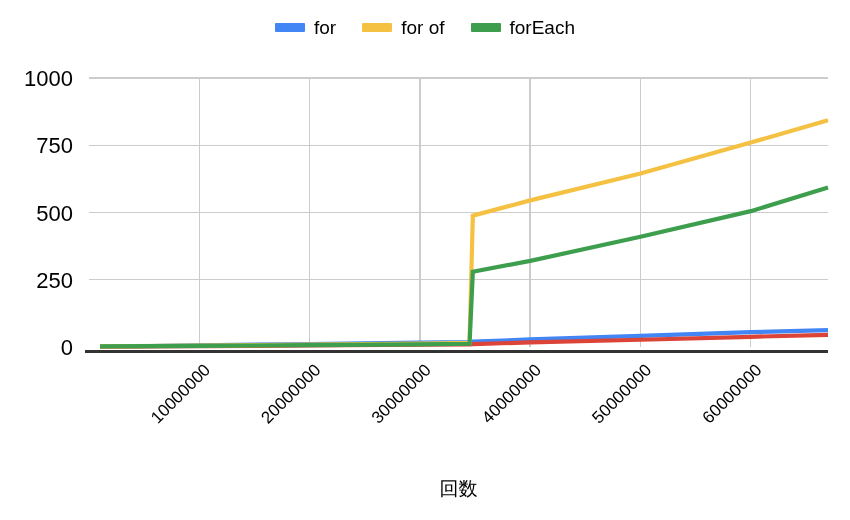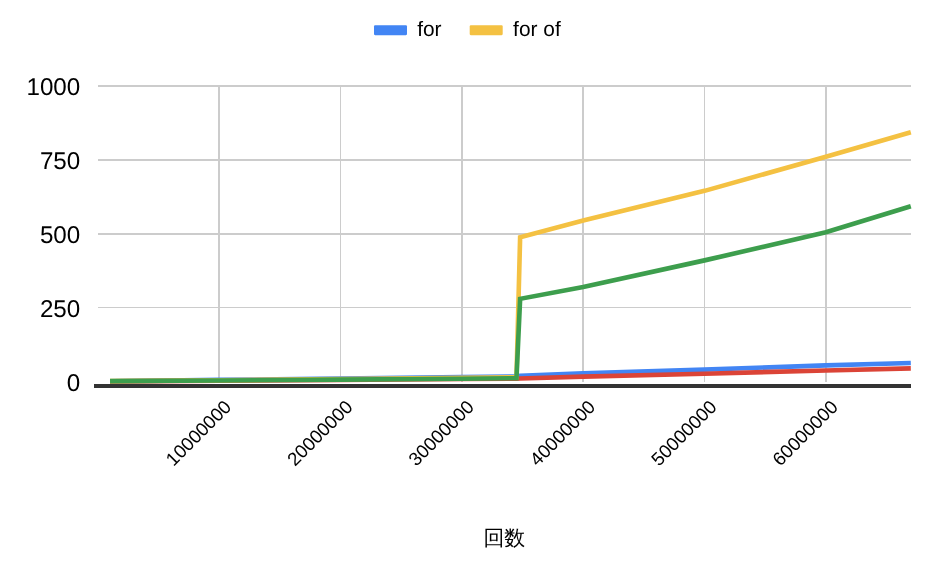--- a/index.html
+++ b/index.html
@@ -110,20 +110,24 @@
 
   <div class="legend" id="legend">
       <div class="legend-item">
         <span class="legend-swatch" style="background: rgb(66, 133, 244);"></span>
         <span class="legend-label">for</span>
       </div>
       <div class="legend-item">
         <span class="legend-swatch" style="background: rgb(244, 193, 66);"></span>
         <span class="legend-label">for of</span>
       </div>
+      <div class="legend-item">
+        <span class="legend-swatch" style="background: rgb(61, 158, 77);"></span>
+        <span class="legend-label">forEach</span>
+      </div>
     </div>
 
   <div class="plot-wrap">
     <svg class="plot" width="850" height="520" viewBox="0 0 850 520">
       <g id="y-gridlines">
           <line x1="89" y1="279.75" x2="828" y2="279.75" class="gridline"></line>
           <line x1="89" y1="212.5" x2="828" y2="212.5" class="gridline"></line>
           <line x1="89" y1="145.25" x2="828" y2="145.25" class="gridline"></line>
           <line x1="89" y1="78" x2="828" y2="78" class="gridline"></line>
         </g>

